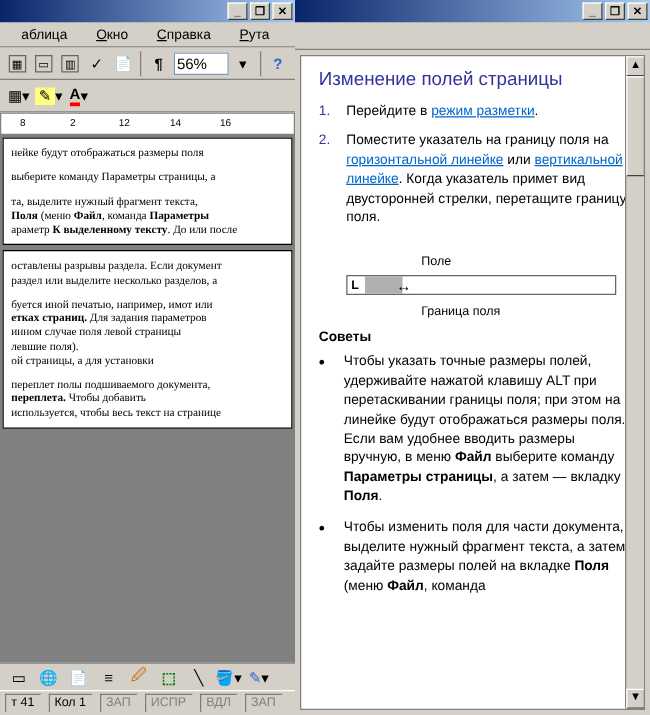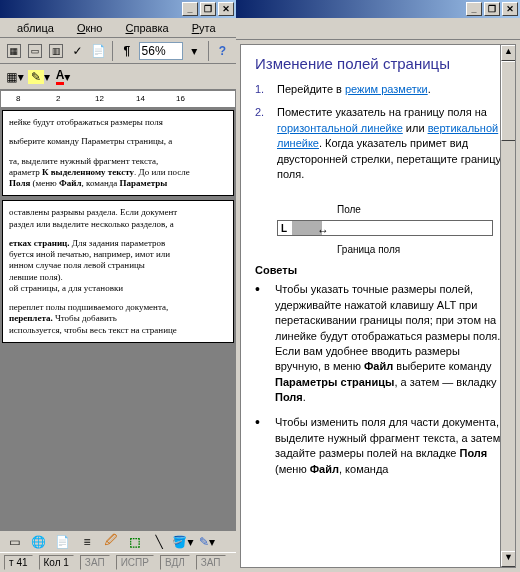--- a/index.html
+++ b/index.html
@@ -223,29 +223,29 @@
     <span class="ruler-num" style="left:135px">14</span>
     <span class="ruler-num" style="left:175px">16</span>
   </div>
   <div class="doc-area">
     <div class="doc-page">
       <div>нейке будут отображаться размеры поля</div>
       <div style="height:8px"></div>
       <div>выберите команду Параметры страницы, а</div>
       <div style="height:8px"></div>
       <div>та, выделите нужный фрагмент текста,</div>
+      <div><span class="hi">Поля</span><span> (меню </span><span class="hi">Файл</span><span>, команда </span><span class="hi">Параметры</span></div>
       <div><span>араметр </span><span class="hi">К выделенному тексту</span><span>. До или после</span></div>
-      <div><span class="hi">Поля</span><span> (меню </span><span class="hi">Файл</span><span>, команда </span><span class="hi">Параметры</span></div>
     </div>
     <div class="doc-page">
       <div>оставлены разрывы раздела. Если документ</div>
       <div>раздел или выделите несколько разделов, а</div>
       <div style="height:8px"></div>
+      <div>буется иной печатью, например, имот или</div>
       <div><span class="hi">етках страниц.</span><span> Для задания параметров</span></div>
-      <div>буется иной печатью, например, имот или</div>
       <div>инном случае поля левой страницы</div>
       <div> левшие поля).</div>
       <div>ой страницы, а для установки</div>
       <div style="height:8px"></div>
       <div>переплет полы подшиваемого документа,</div>
       <div><span class="hi">переплета.</span><span> Чтобы добавить</span></div>
       <div>используется, чтобы весь текст на странице</div>
     </div>
   </div>
   <div class="bottom-icons">

